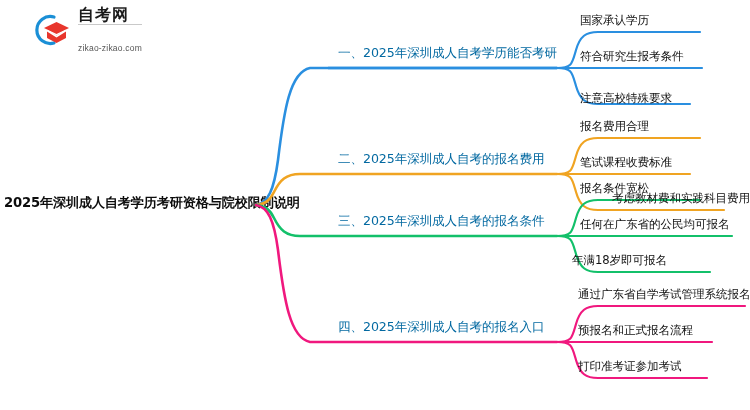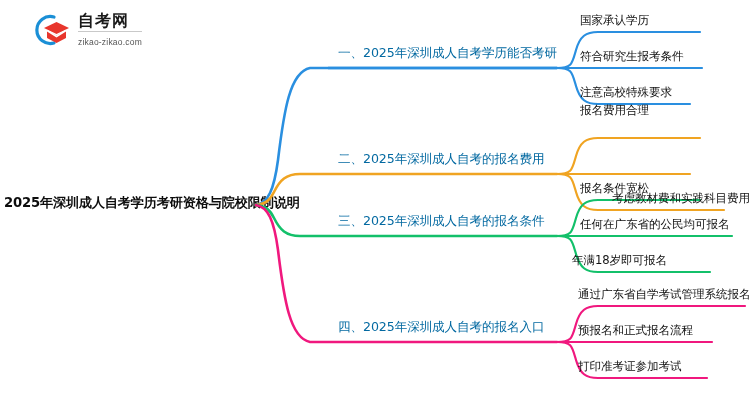--- a/index.html
+++ b/index.html
@@ -26,21 +26,21 @@
   }
   #logo-mark { position: relative; width: 44px; height: 36px; flex: 0 0 44px; }
   #logo-text { margin-left: 4px; display: flex; flex-direction: column; justify-content: center; }
   #logo-name {
     font-size: 16px; font-weight: bold; color: #1a1a1a;
     letter-spacing: 1px; line-height: 1.05;
     font-family: "DejaVu Sans", "Liberation Sans", sans-serif;
   }
   #logo-url {
     font-size: 8.5px; color: #555; letter-spacing: .2px;
-    border-top: 1px solid #c9c9c9; padding-top: 5px; margin-top: 1px;
+    border-top: 1px solid #c9c9c9; padding-top: 18px; margin-top: 1px;
   }
 
   
   #root-label {
     position: absolute;
     left: 4px; top: 194px;
     width: 248px;
     font-size: 13.2px;
     font-weight: bold;
     color: #0d0d0d;
@@ -127,23 +127,24 @@
     </g>
   </svg>
 
   <div class="branch-label" style="left:338px; top:45px;">一、2025年深圳成人自考学历能否考研</div>
   <div class="branch-label" style="left:338px; top:151px;">二、2025年深圳成人自考的报名费用</div>
   <div class="branch-label" style="left:338px; top:213px;">三、2025年深圳成人自考的报名条件</div>
   <div class="branch-label" style="left:338px; top:319px;">四、2025年深圳成人自考的报名入口</div>
 
   <div class="leaf-label" style="left:580px; top:13px;">国家承认学历</div>
   <div class="leaf-label" style="left:580px; top:49px;">符合研究生报考条件</div>
-  <div class="leaf-label" style="left:580px; top:85px;">注意高校特殊要求</div>
+  <div class="leaf-label" style="left:580px; top:91px;">注意高校特殊要求</div>
 
-  <div class="leaf-label" style="left:580px; top:103px;">报名费用合理</div>
+  <div class="leaf-label" style="left:580px; top:119px;">报名费用合理</div>
+  <div class="leaf-label" style="left:580px; top:155px;">笔试课程收费标准</div>
   <div class="leaf-label" style="left:580px; top:191px;padding-left:32px;">考虑教材费和实践科目费用</div>
 
   <div class="leaf-label" style="left:580px; top:181px;">报名条件宽松</div>
   <div class="leaf-label" style="left:580px; top:217px;">任何在广东省的公民均可报名</div>
   <div class="leaf-label" style="left:572px; top:253px;">年满18岁即可报名</div>
 
   <div class="leaf-label" style="left:578px; top:287px;">通过广东省自学考试管理系统报名</div>
   <div class="leaf-label" style="left:578px; top:359px;">打印准考证参加考试</div>
   <div class="leaf-label" style="left:578px; top:323px;">预报名和正式报名流程</div>
 

